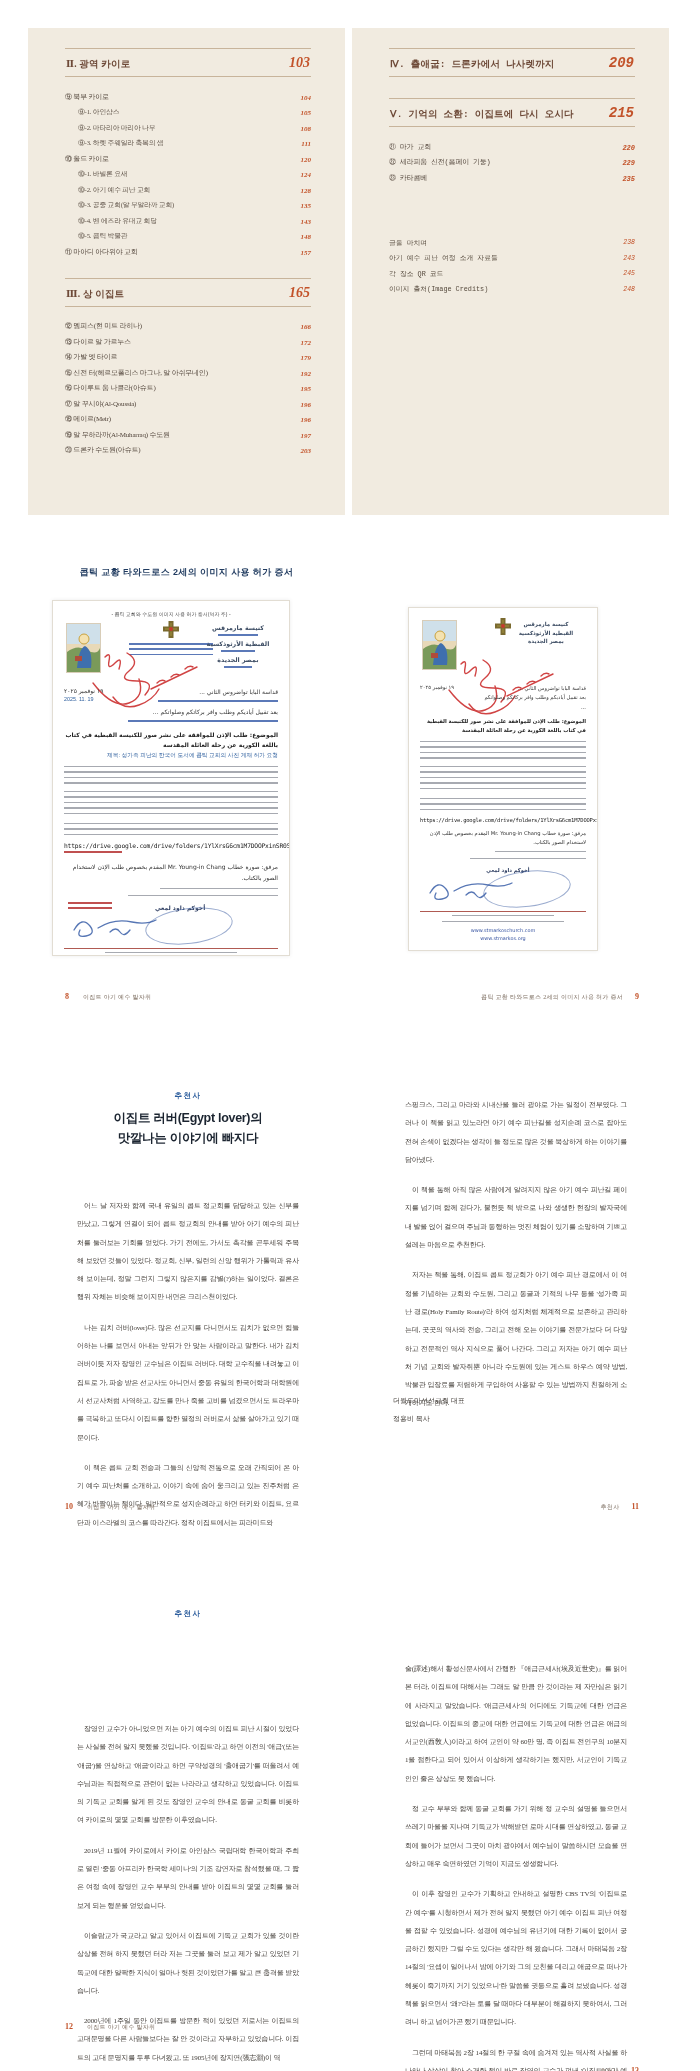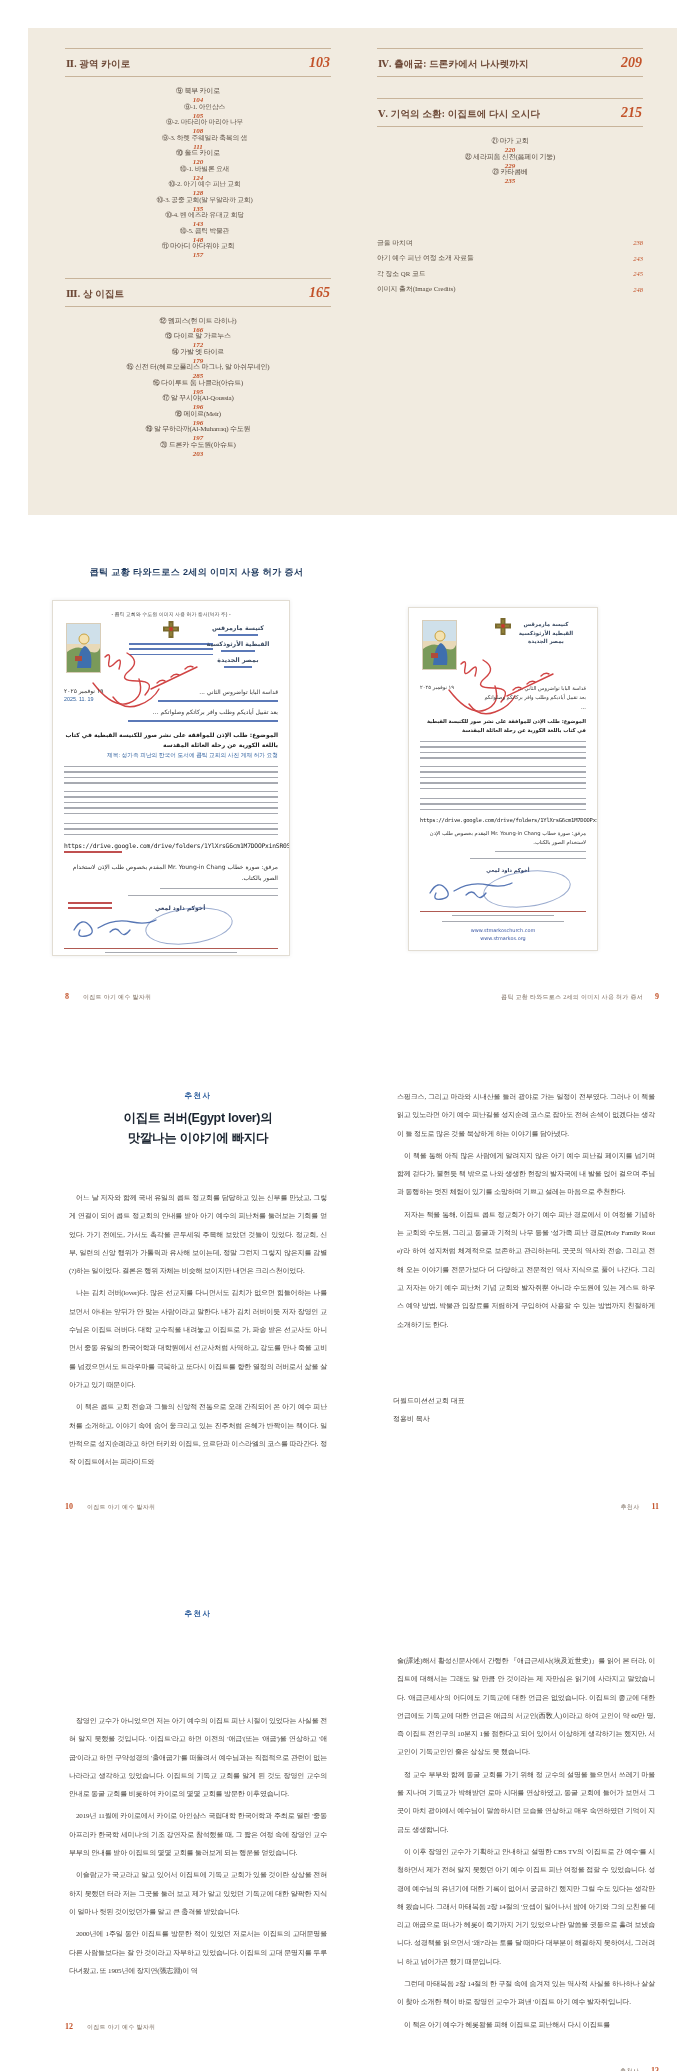--- a/index.html
+++ b/index.html
@@ -1,37 +1,37 @@
 <!DOCTYPE html>
 <html><head>
 <meta charset="utf-8">
 <style>
   html,body{margin:0;padding:0;background:#ffffff;}
   body{width:700px;height:2071px;position:relative;overflow:hidden;
        font-family:"Liberation Serif","DejaVu Serif",serif;}
   .canvas{position:absolute;left:0;top:0;width:700px;height:2071px;background:#fff;}
 
   
-  .page{position:absolute;width:317px;padding-left:20px;}
+  .page{position:absolute;width:317px;}
   .page.cream{background:#f1ebe0;}
   .text-area{position:absolute;left:37px;right:34px;}
   .page-footer{position:absolute;left:37px;right:34px;bottom:8px;display:flex;align-items:baseline;
                font-family:"Liberation Serif","DejaVu Serif",serif;}
   .page-footer.leftf{justify-content:flex-start;gap:14px;}
   .page-footer.rightf{justify-content:flex-end;gap:12px;}
   .pf-num{color:#c3532a;font-size:8px;font-weight:bold;}
   .pf-title,.pf-label{color:#7c6d60;font-size:6px;letter-spacing:.3px;}
 
   
   .toc-head{display:flex;justify-content:space-between;align-items:baseline;
             border-top:1px solid #c8b49b;border-bottom:1px solid #c8b49b;padding:6px 1px 5px 1px;}
   .toc-title{color:#6e4a38;font-weight:bold;font-size:9.5px;letter-spacing:.2px;}
   .toc-page{color:#c3532a;font-weight:bold;font-style:italic;font-size:14px;}
   .toc-items{margin-top:9px;}
-  .toc-row{display:flex;justify-content:space-between;align-items:center;height:15.5px;flex-direction:column;}
+  .toc-row{display:flex;justify-content:space-between;align-items:flex-end;height:15.5px;}
   .toc-text{color:#53463c;font-size:7px;letter-spacing:-.2px;}
   .toc-row.lvl2 .toc-text{padding-left:13px;color:#5d5146;font-size:6.8px;}
   .toc-num{color:#c3532a;font-style:italic;font-weight:bold;font-size:7px;}
   .toc-section{margin-bottom:21px;}
   .bm-rows{margin-top:29px;}
   .bm-row{display:flex;justify-content:space-between;align-items:center;height:15.5px;}
   .bm-text{color:#55493c;font-size:6.8px;}
   .bm-num{color:#c3532a;font-style:italic;font-size:6.5px;}
 
   
@@ -82,21 +82,21 @@
   .sig-note{position:absolute;left:4px;top:0;}
   .cert-bottom{margin-top:4px;border-top:1.2px solid #b05a52;padding-top:3px;
                display:flex;flex-direction:column;align-items:center;gap:2px;}
   .cert-link{color:#3552a0;font-family:"DejaVu Sans",sans-serif;font-size:.95em;}
 
   
   .rec-label{text-align:center;font-family:"Liberation Sans","DejaVu Sans",sans-serif;
              font-weight:bold;font-size:7.5px;color:#2e5f9e;letter-spacing:1.5px;}
   .rec-title{text-align:center;font-family:"Liberation Sans","DejaVu Sans",sans-serif;
              font-weight:bold;font-size:12.5px;color:#1b2430;line-height:1.6;margin-top:7px;letter-spacing:-.3px;}
-  .body-text p{margin:4px;font-size:7px;line-height:18.3px;color:#3f3a35;text-align:justify;
+  .body-text p{margin:12px;font-size:7px;line-height:18.3px;color:#3f3a35;text-align:justify;
                text-indent:7px;word-break:break-all;letter-spacing:-.15px;}
   .body-text p.noindent{text-indent:0;}
   .rec-sign{margin-top:18px;text-align:left;font-size:7px;line-height:18.3px;color:#3f3a35;}
 </style>
 </head>
 <body>
 
 <div class="canvas">
 
   <div class="page cream" style="left:28px;top:28px;height:487px;">
@@ -166,21 +166,21 @@
             <div class="toc-row">
               <span class="toc-text">⑬ 다이르 알 가르누스</span>
               <span class="toc-num">172</span>
             </div>
             <div class="toc-row">
               <span class="toc-text">⑭ 가발 엣 타이르</span>
               <span class="toc-num">179</span>
             </div>
             <div class="toc-row">
               <span class="toc-text">⑮ 신전 터(헤르모폴리스 마그나, 알 아쉬무네인)</span>
-              <span class="toc-num">285</span>
+              <span class="toc-num">192</span>
             </div>
             <div class="toc-row">
               <span class="toc-text">⑯ 다이루트 움 나클라(아슈트)</span>
               <span class="toc-num">195</span>
             </div>
             <div class="toc-row">
               <span class="toc-text">⑰ 알 꾸시야(Al-Qoussia)</span>
               <span class="toc-num">196</span>
             </div>
             <div class="toc-row">
@@ -192,21 +192,21 @@
               <span class="toc-num">197</span>
             </div>
             <div class="toc-row">
               <span class="toc-text">⑳ 드론카 수도원(아슈트)</span>
               <span class="toc-num">203</span>
             </div>
           </div>
         </div>
       </div>
   </div>
-  <div class="page cream" style="left:340px;top:28px;height:487px;">
+  <div class="page cream" style="left:352px;top:28px;height:487px;font-family:Liberation Mono, monospace;">
     <div class="text-area" style="top:20px;">
     <div class="toc-section">
           <div class="toc-head">
             <span class="toc-title">Ⅳ. 출애굽: 드론카에서 나사렛까지</span>
             <span class="toc-page">209</span>
           </div>
         </div>
         <div class="toc-section">
           <div class="toc-head">
             <span class="toc-title">Ⅴ. 기억의 소환: 이집트에 다시 오시다</span>

